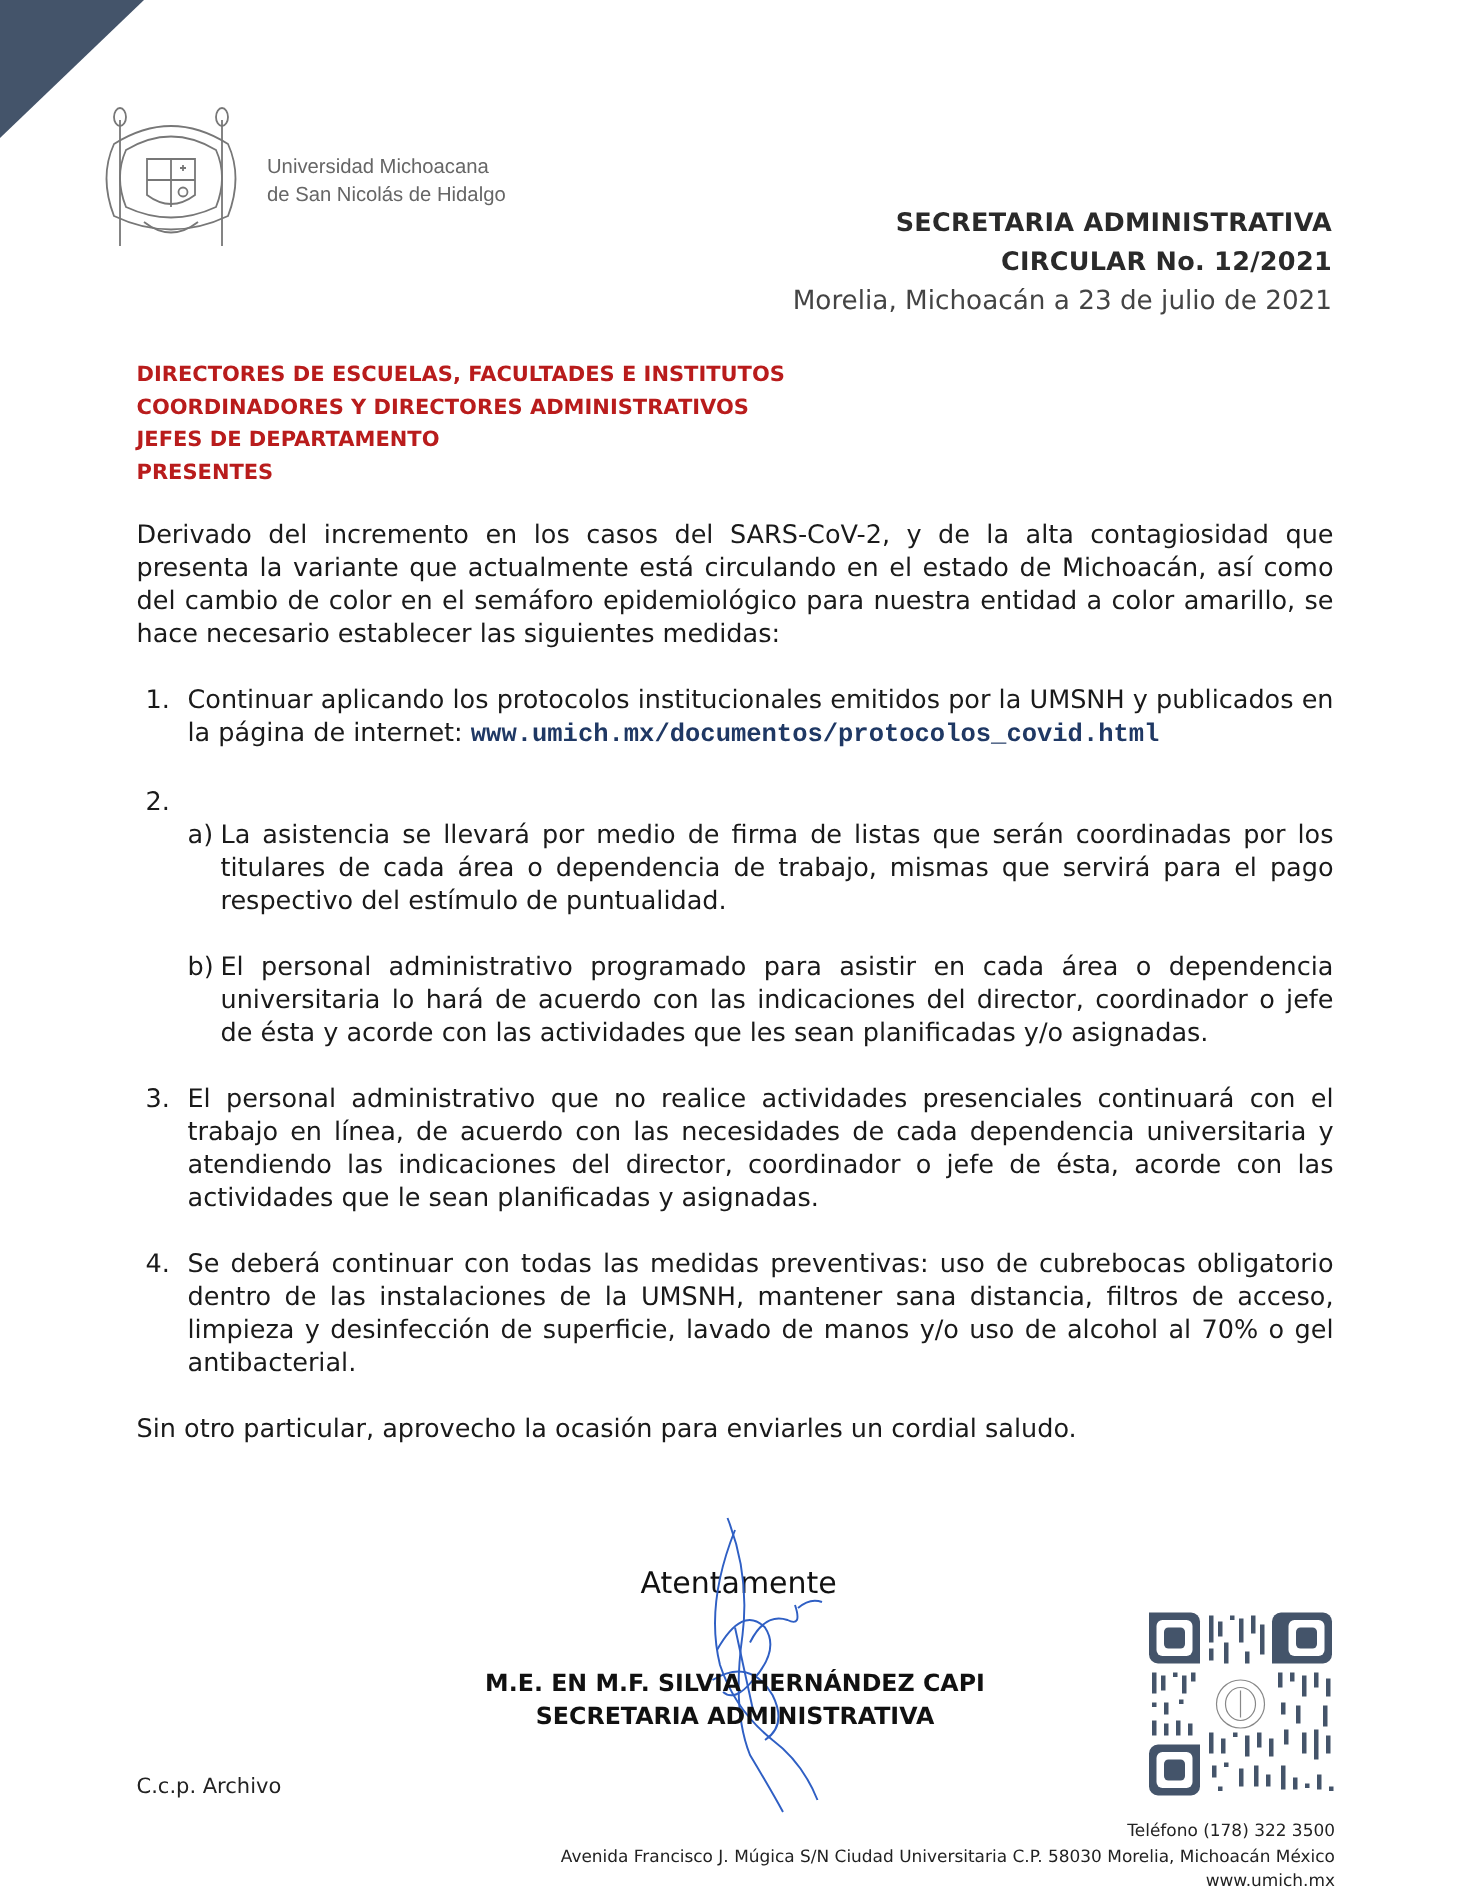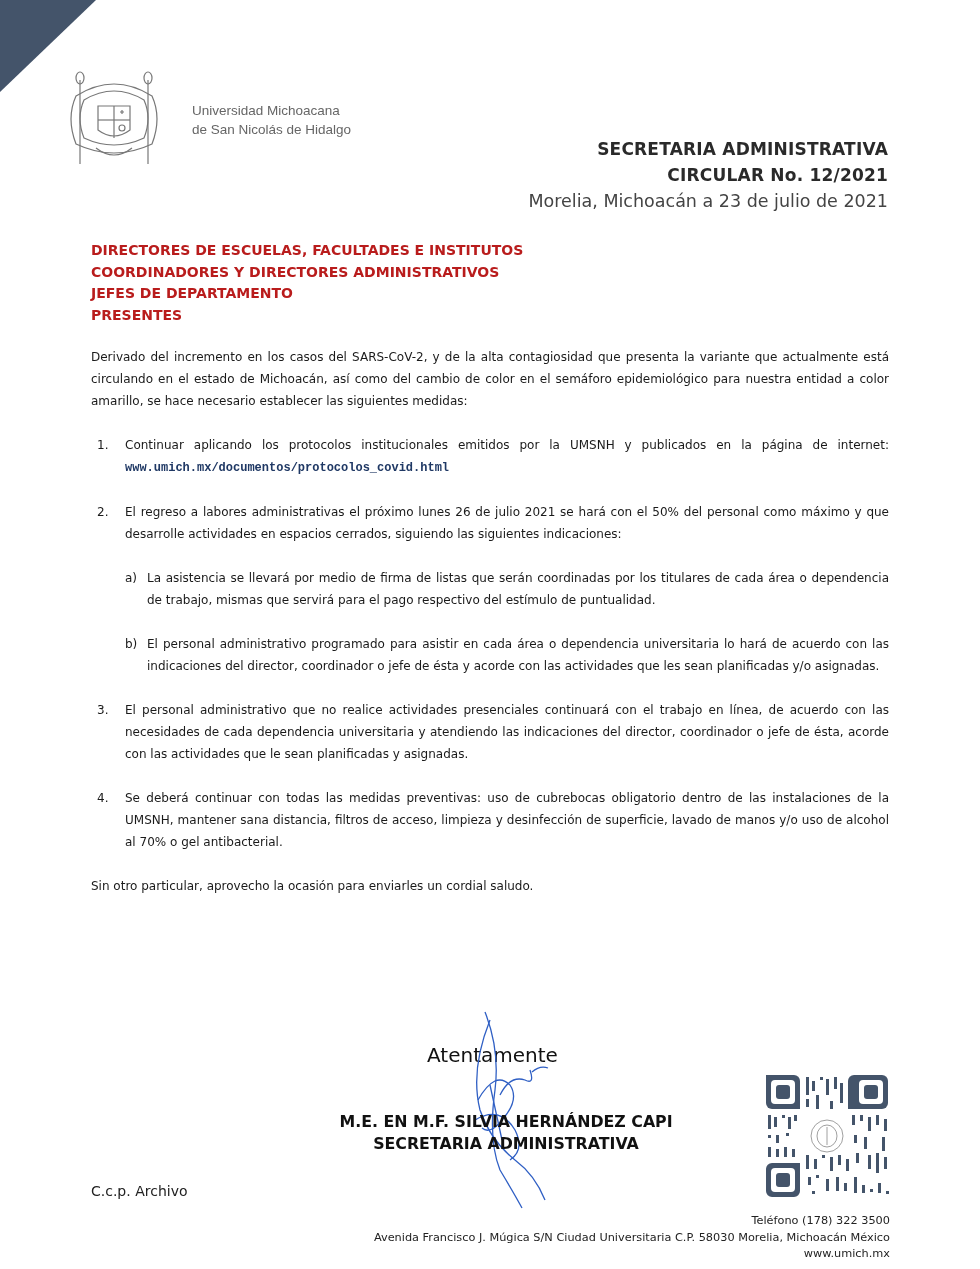--- a/index.html
+++ b/index.html
@@ -1,38 +1,38 @@
 <!DOCTYPE html>
 <html><head>
 <meta charset="utf-8">
 <style>
   html, body { margin: 0; padding: 0; background: #ffffff; }
   body { width: 980px; height: 1269px; position: relative; overflow: hidden;
          font-family: "DejaVu Sans", sans-serif; color: #1a1a1a; }
   .corner { position: absolute; left: 0; top: 0; width: 0; height: 0;
             border-top: 92px solid #44546a; border-right: 96px solid transparent; }
   .crest { position: absolute; left: 62px; top: 66px; width: 104px; height: 104px; }
-  .uni-name { position: absolute; left: 192px; top: 101px; font-size: 13.5px; line-height: 19px; color: #666; font-family: "Liberation Sans", sans-serif; }
+  .uni-name { position: absolute; left: 178px; top: 101px; font-size: 13.5px; line-height: 19px; color: #666; font-family: "Liberation Sans", sans-serif; }
   .header-right { position: absolute; right: 92px; top: 136px; text-align: right; }
   .header-right .line1, .header-right .line2 { font-weight: bold; font-size: 17px; line-height: 26px; color: #2a2a2a; letter-spacing: 0.2px; }
   .header-right .date { font-size: 17.5px; line-height: 27px; color: #444; }
   .addressees { position: absolute; left: 91px; top: 240px; font-weight: bold; font-size: 14px; line-height: 21.7px; color: #b91c1c; }
-  .content { position: absolute; left: 91px; top: 346px; width: 798px; font-size: 12px; line-height: 22px; color: #1a1a1a; }
+  .content { position: absolute; left: 91px; top: 346px; width: 798px; font-size: 17px; line-height: 22px; color: #1a1a1a; }
   .content p { margin: 0; text-align: justify; }
   .intro { margin-bottom: 22px !important; }
   .item { display: flex; margin-bottom: 22px; }
   .item .num { width: 34px; flex: none; text-align: left; padding-left: 6px; box-sizing: border-box; }
   .item .txt { flex: 1; text-align: justify; }
   .subitem { display: flex; margin-top: 22px; }
   .subitem .letter { width: 22px; flex: none; }
   .subitem .stxt { flex: 1; text-align: justify; }
   .link { color: #1f3864; font-weight: bold; font-family: Liberation Mono, monospace; }
   .closing { margin-top: 0; }
   .atentamente { position: absolute; left: 427px; top: 1043px; font-size: 20px; color: #111; }
-  .signer { position: absolute; left: 316px; top: 1111px; width: 380px; text-align: center; font-weight: bold; font-size: 15.8px; line-height: 22px; color: #111; }
+  .signer { position: absolute; left: 300px; top: 1111px; width: 380px; text-align: center; font-weight: bold; font-size: 15.8px; line-height: 22px; color: #111; }
   .signature { position: absolute; left: 440px; top: 1010px; width: 140px; height: 200px; }
   .ccp { position: absolute; left: 91px; top: 1183px; font-size: 14px; color: #222; }
   .qr { position: absolute; left: 764px; top: 1073px; width: 126px; height: 126px; }
   .footer { position: absolute; right: 90px; top: 1213px; text-align: right; font-size: 11.3px; line-height: 16.5px; color: #222; }
 </style>
 </head>
 <body>
 
 <div class="corner"></div>
 
@@ -75,21 +75,20 @@
   <p class="intro">Derivado del incremento en los casos del SARS-CoV-2, y de la alta contagiosidad que presenta la variante que actualmente está circulando en el estado de Michoacán, así como del cambio de color en el semáforo epidemiológico para nuestra entidad a color amarillo, se hace necesario establecer las siguientes medidas:</p>
 
   <div class="item">
     <span class="num">1.</span>
     <span class="txt"><span>Continuar aplicando los protocolos institucionales emitidos por la UMSNH y publicados en la página de internet: </span><a class="link">www.umich.mx/documentos/protocolos_covid.html</a></span>
   </div>
 
   <div class="item">
     <span class="num">2.</span>
     <div class="txt">
-      <div>El regreso a labores administrativas el próximo lunes 26 de julio 2021 se hará con el 50% del personal como máximo y que desarrolle actividades en espacios cerrados, siguiendo las siguientes indicaciones:</div>
       <div class="subitem">
         <span class="letter">a)</span>
         <span class="stxt">La asistencia se llevará por medio de firma de listas que serán coordinadas por los titulares de cada área o dependencia de trabajo, mismas que servirá para el pago respectivo del estímulo de puntualidad.</span>
       </div>
       <div class="subitem">
         <span class="letter">b)</span>
         <span class="stxt">El personal administrativo programado para asistir en cada área o dependencia universitaria lo hará de acuerdo con las indicaciones del director, coordinador o jefe de ésta y acorde con las actividades que les sean planificadas y/o asignadas.</span>
       </div>
     </div>
   </div>

